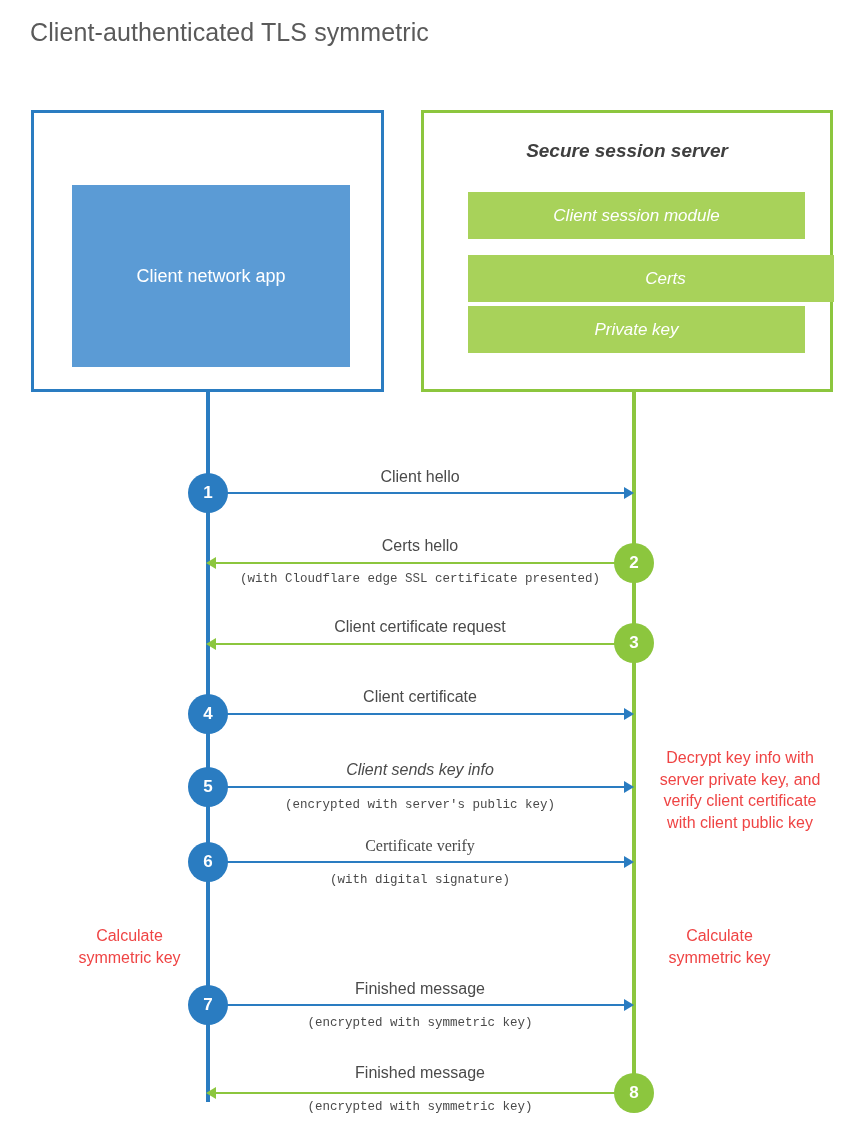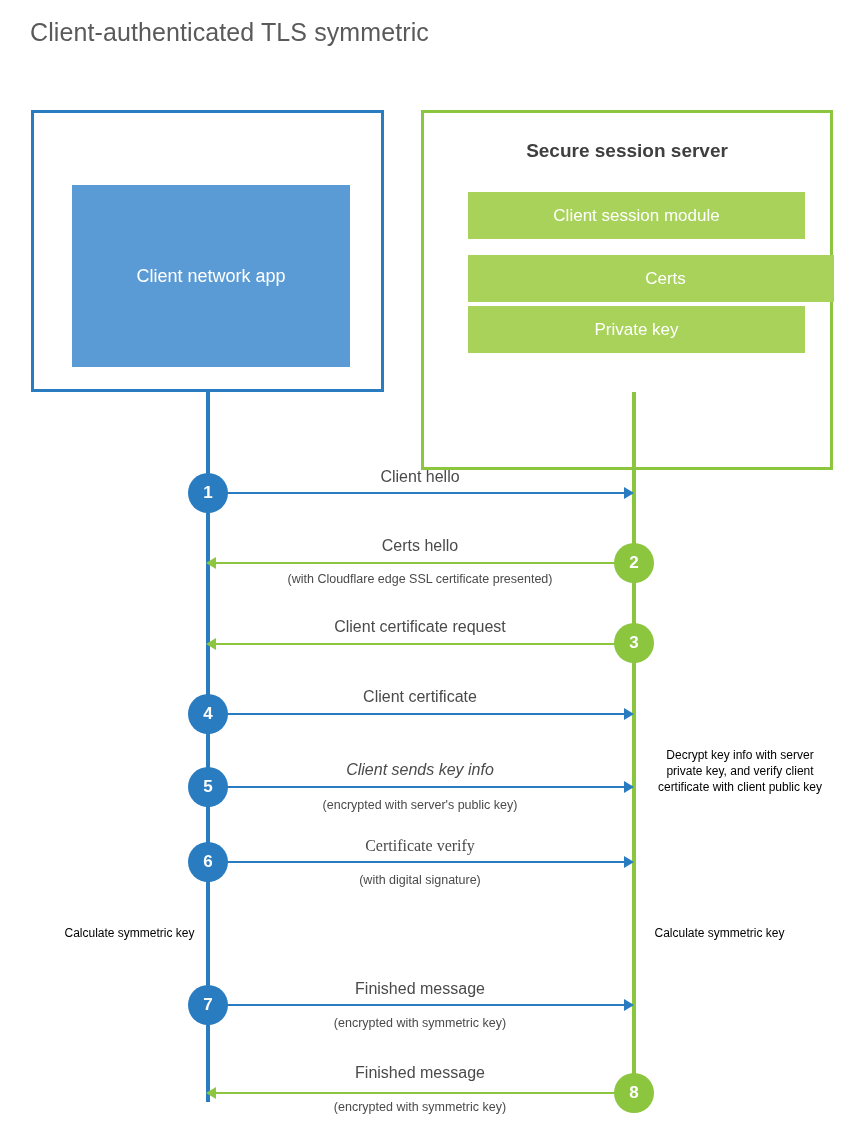--- a/index.html
+++ b/index.html
@@ -34,22 +34,23 @@
     left: 31px;
     top: 110px;
     width: 353px;
     height: 282px;
     border: 3px solid #2a7cc1;
   }
   #server-box {
     left: 421px;
     top: 110px;
     width: 412px;
-    height: 360px;
+    height: 282px;
     border: 3px solid #8cc63e;
+    font-style: italic;
   }
   .entity-title {
     text-align: center;
     font-size: 19px;
     font-weight: bold;
     color: #3f3f3f;
     margin-top: 27px;
   }
   #client-inner {
     position: absolute;
@@ -143,26 +144,27 @@
     font-size: 16px;
     color: #4a4a4a;
     width: 400px;
   }
   .msg-sub {
     position: absolute;
     text-align: center;
     font-size: 12.5px;
     color: #4a4a4a;
     width: 440px;
+    font-family: Liberation Mono, monospace;
   }
   .side-note {
     position: absolute;
-    font-size: 12px;
+    font-size: 16px;
     line-height: 1.35;
-    color: #000000;
+    color: #ef4444;
   }
   .side-note.center { text-align: center; }
 </style>
 </head>
 <body>
 
 <div id="page-title">Client-authenticated TLS symmetric</div>
 
 <div class="entity-box" id="client-box">
   <div id="client-inner">Client network app</div>

